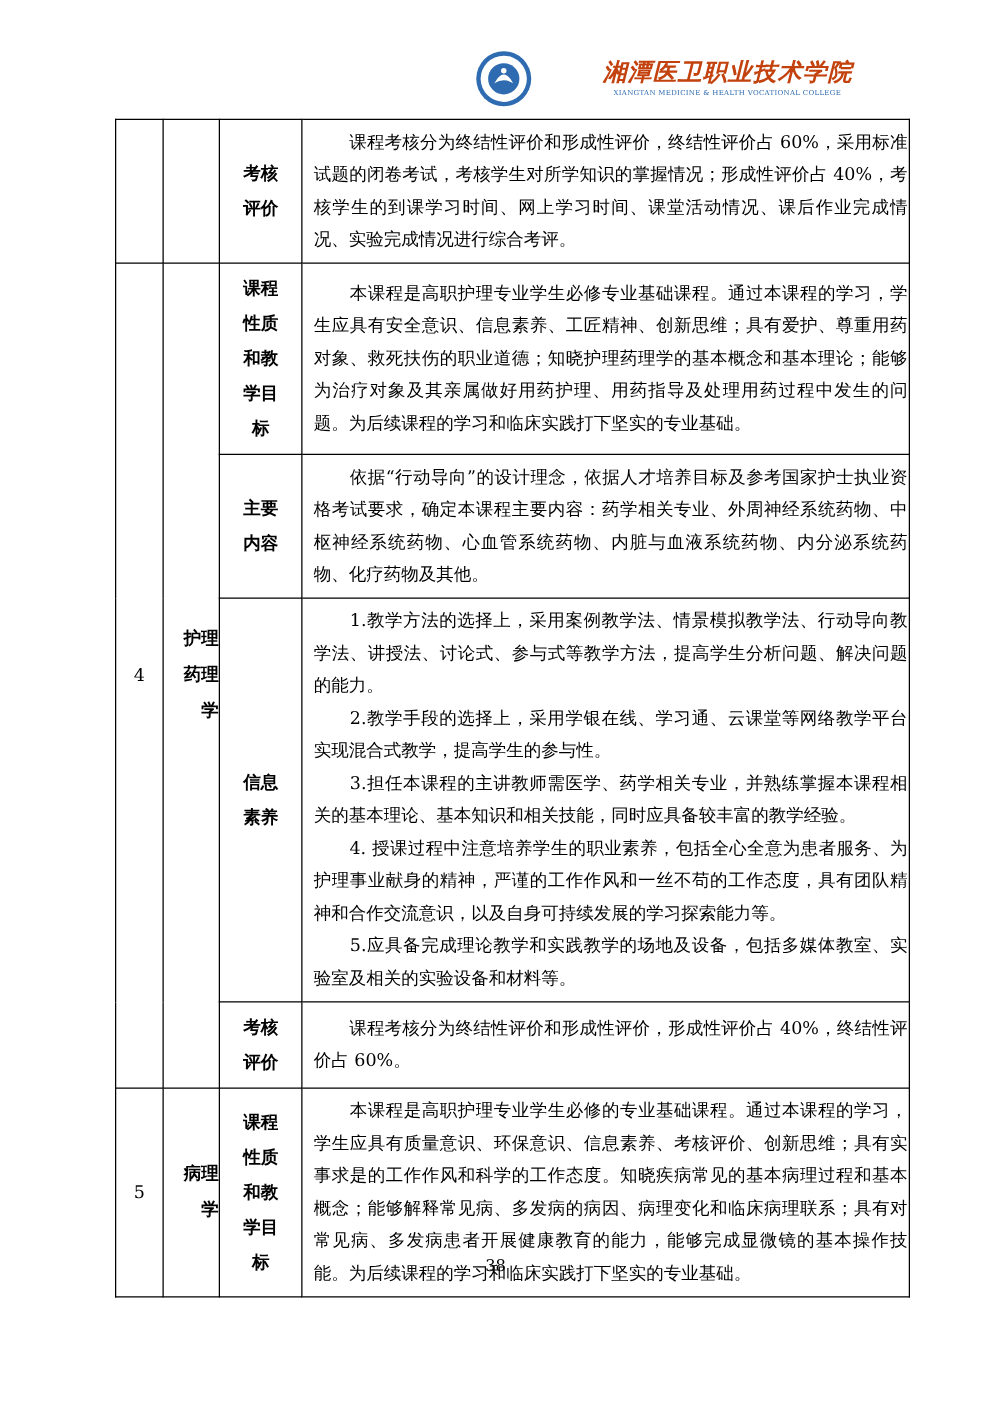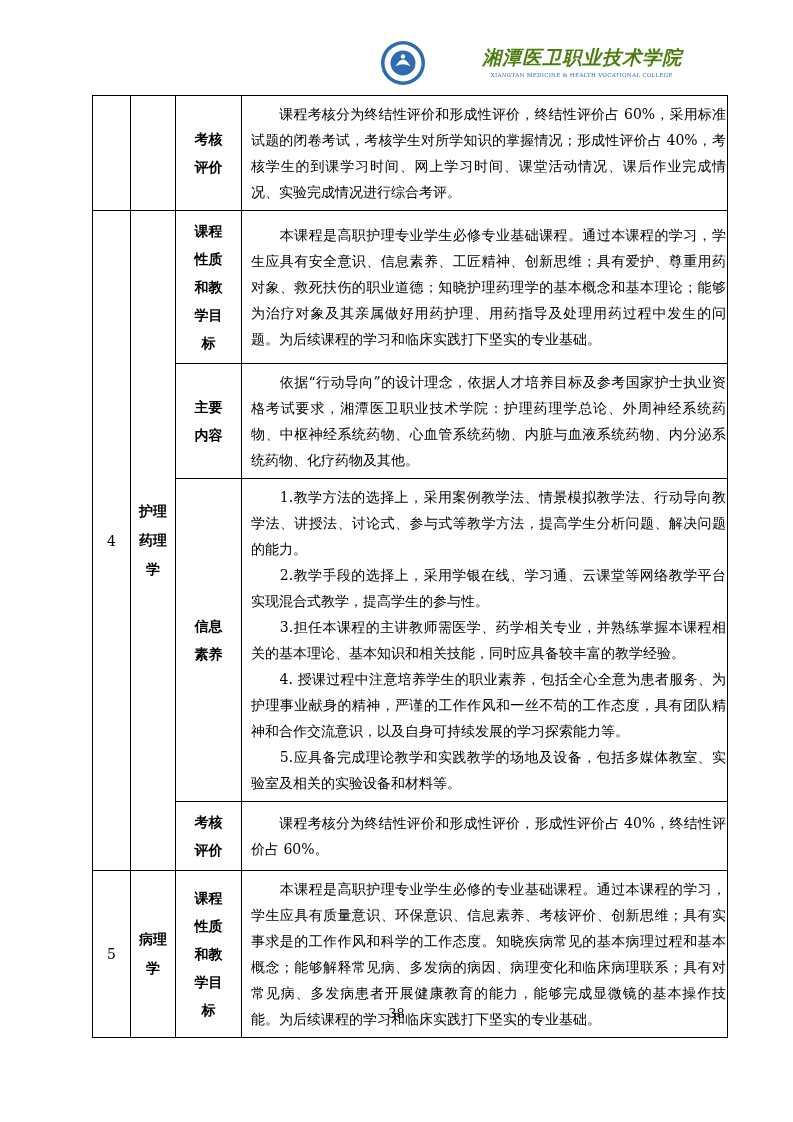--- a/index.html
+++ b/index.html
@@ -11,35 +11,35 @@
     color: #000;
   }
   
   .page-header {
     position: absolute; top: 40px; right: 64px;
     display: flex; align-items: center; gap: 9px;
   }
   .logo-emblem { width: 46px; height: 46px; flex: 0 0 auto; }
   .logo-text-block { display: flex; flex-direction: column; align-items: center; }
   .college-cn {
-    color: #4d7c0f; font-size: 19px; font-weight: bold; font-style: italic;
+    color: #c2410c; font-size: 19px; font-weight: bold; font-style: italic;
     letter-spacing: 1px; white-space: nowrap;
   }
   .college-en {
     color: #2f6bb0; font-size: 9px; letter-spacing: 0.4px; white-space: nowrap;
     transform: scale(0.62); transform-origin: center top; margin-top: 1px;
   }
   
   .doc-table {
     position: absolute; top: 95px; left: 92px;
     width: 636px; border-collapse: collapse; table-layout: fixed;
   }
   .doc-table td { border: 1px solid #000; vertical-align: middle; }
   td.num   { width: 38px; text-align: center; font-size: 14px; }
-  td.course { width: 45px; text-align: center; font-weight: bold; font-size: 14px; line-height: 29px; padding: 4px 0; }
+  td.course { width: 45px; text-align: right; font-weight: bold; font-size: 14px; line-height: 29px; padding: 4px 0; }
   td.slabel { width: 66px; text-align: center; font-weight: bold; font-size: 14px; line-height: 28px; padding: 6px 0; }
   .vwrap { display: inline-block; width: 2em; }
   td.contentcell {
     padding: 5px 1px 5px 9px;
     font-size: 14px; line-height: 26px;
     text-align: justify; white-space: pre-wrap;
     vertical-align: middle;
   }
   
   .page-number {
@@ -91,21 +91,21 @@
       </td>
       <td class="slabel">
         <span class="vwrap">课程性质和教学目标</span>
       </td>
       <td class="contentcell">　　本课程是高职护理专业学生必修专业基础课程。通过本课程的学习，学生应具有安全意识、信息素养、工匠精神、创新思维；具有爱护、尊重用药对象、救死扶伤的职业道德；知晓护理药理学的基本概念和基本理论；能够为治疗对象及其亲属做好用药护理、用药指导及处理用药过程中发生的问题。为后续课程的学习和临床实践打下坚实的专业基础。</td>
     </tr>
     <tr>
       <td class="slabel">
         <span class="vwrap">主要内容</span>
       </td>
-      <td class="contentcell">　　依据“行动导向”的设计理念，依据人才培养目标及参考国家护士执业资格考试要求，湘潭医卫职业技术学院：护理药理学总论、外周神经系统药物、中枢神经系统药物、心血管系统药物、内脏与血液系统药物、内分泌系统药物、化疗药物及其他。</td>
+      <td class="contentcell">　　依据“行动导向”的设计理念，依据人才培养目标及参考国家护士执业资格考试要求，确定本课程主要内容：药学相关专业、外周神经系统药物、中枢神经系统药物、心血管系统药物、内脏与血液系统药物、内分泌系统药物、化疗药物及其他。</td>
     </tr>
     <tr>
       <td class="slabel">
         <span class="vwrap">信息素养</span>
       </td>
       <td class="contentcell">　　1.教学方法的选择上，采用案例教学法、情景模拟教学法、行动导向教学法、讲授法、讨论式、参与式等教学方法，提高学生分析问题、解决问题的能力。
 　　2.教学手段的选择上，采用学银在线、学习通、云课堂等网络教学平台实现混合式教学，提高学生的参与性。
 　　3.担任本课程的主讲教师需医学、药学相关专业，并熟练掌握本课程相关的基本理论、基本知识和相关技能，同时应具备较丰富的教学经验。
 　　4. 授课过程中注意培养学生的职业素养，包括全心全意为患者服务、为护理事业献身的精神，严谨的工作作风和一丝不苟的工作态度，具有团队精神和合作交流意识，以及自身可持续发展的学习探索能力等。
 　　5.应具备完成理论教学和实践教学的场地及设备，包括多媒体教室、实验室及相关的实验设备和材料等。</td>

